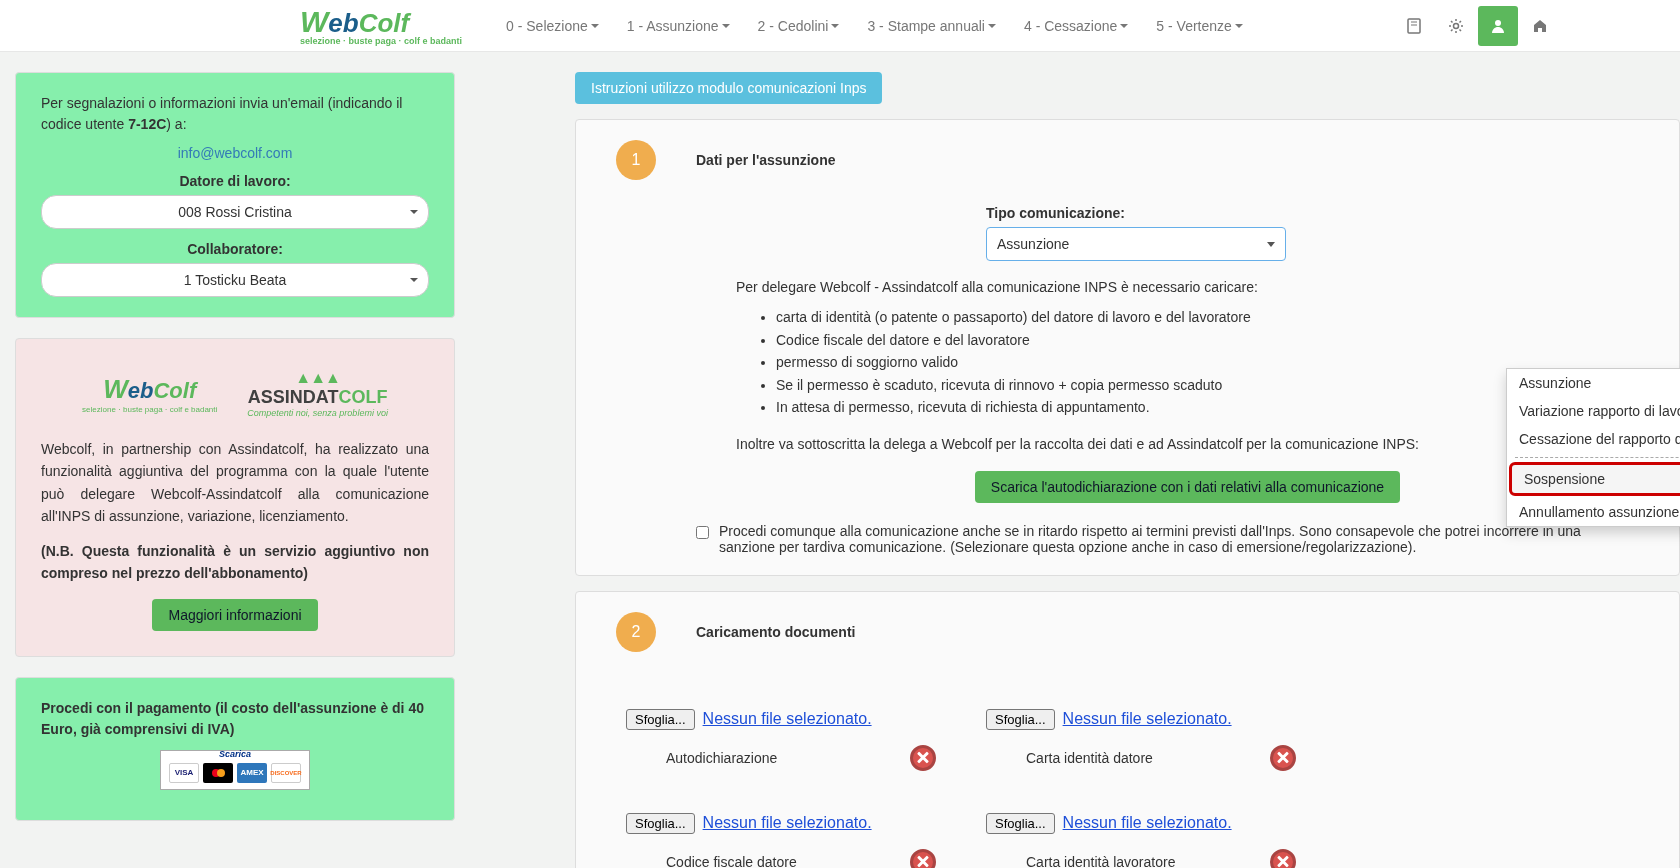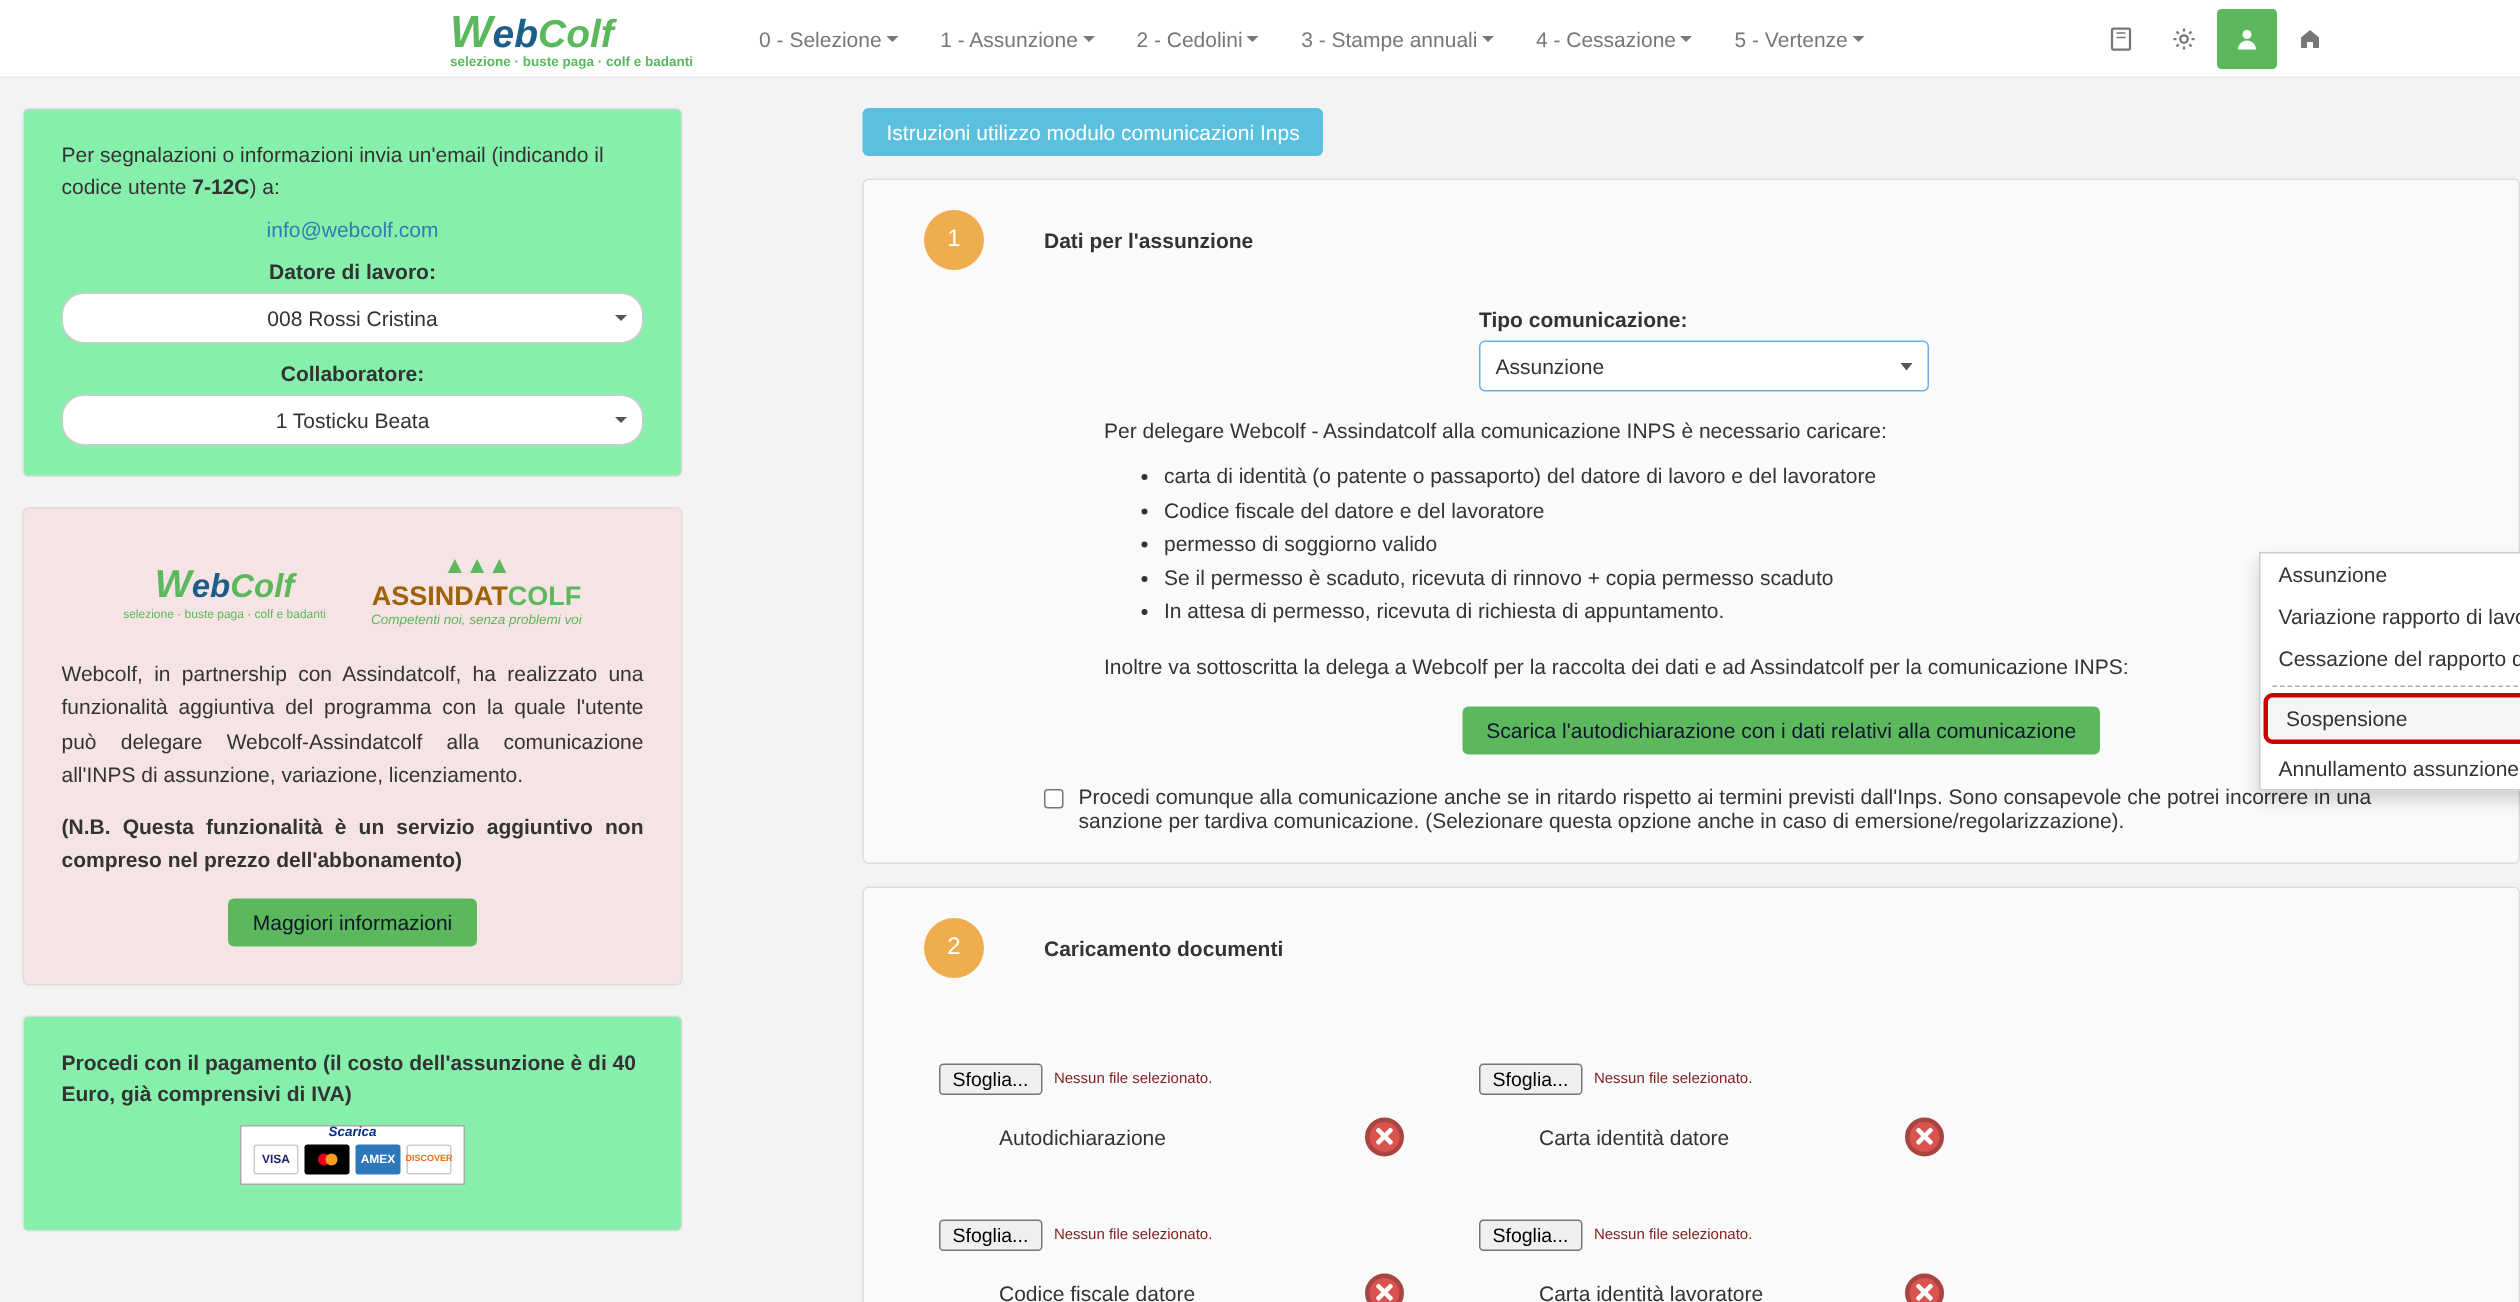--- a/index.html
+++ b/index.html
@@ -59,21 +59,21 @@
     background: #fff; text-align: center; position: relative; display:flex; align-items:center; justify-content:center;
     cursor: pointer;
   }
   .form-select::after {
     content: ""; position:absolute; right:10px; top:14px;
     width:0; height:0; border-left:4px solid transparent; border-right:4px solid transparent; border-top:4px solid #555;
   }
   .partner-logos { display:flex; justify-content:center; gap:30px; margin:10px 0 20px; align-items:center;}
   .partner-logo { text-align:center; }
   .assindat { font-weight:bold; font-size:18px; }
-  .assindat .a1{color:#a16207;margin-top:26px;} .assindat .a2{color:#5cb85c;}
+  .assindat .a1{color:#404040;margin-top:26px;} .assindat .a2{color:#5cb85c;}
   .assindat-sub{color:#5cb85c; font-size:9px; font-style:italic;}
   .justify { text-align: justify; line-height: 1.6; color:#333;}
   .btn {
     display:inline-block; padding: 8px 16px; border-radius:4px; border:none; cursor:pointer;
     font-size:14px; text-align:center;
   }
   .btn-green { background:#5cb85c; color:#0f172a; }
   .btn-blue { background:#5bc0de; color:#fff; }
   .btn-center { display:block; margin: 15px auto 5px; }
   .pay-panel .pay-strip {
@@ -117,21 +117,21 @@
   .content-text ul { margin: 8px 0 8px 40px;}
   .checkbox-row { display:flex; gap:10px; margin-top:20px; margin-left:80px; align-items:flex-start;}
   .checkbox-row input{margin-top:3px;}
   
   .upload-grid { display:flex; flex-wrap:wrap; gap:10px 40px; margin-top:20px; margin-left:10px;}
   .upload-cell { width:320px; }
   .upload-row { display:flex; align-items:center; gap:8px;margin-top:32px;}
   .sfoglia {
     background:#efefef; border:1px solid #767676; border-radius:3px; padding:2px 8px; font-size:13px; cursor:pointer;
   }
-  .no-file { color:#7f1d1d; font-size:10px;}
+  .no-file { color:#1d4ed8; font-size:16px;text-decoration:underline;}
   .upload-label-row { display:flex; align-items:center; justify-content:space-between; margin-top:15px; padding:0 10px 0 40px;}
   .x-icon {
     width:26px;height:26px;border-radius:50%;background:#d9534f;border:3px solid #a94442;
     display:inline-flex;align-items:center;justify-content:center;
   }
   .x-icon::before,.x-icon::after{
     content:"";position:absolute;width:14px;height:3px;background:#fff;border-radius:1px;
   }
   .x-icon{position:relative;}
   .x-icon::before{transform:rotate(45deg);}

